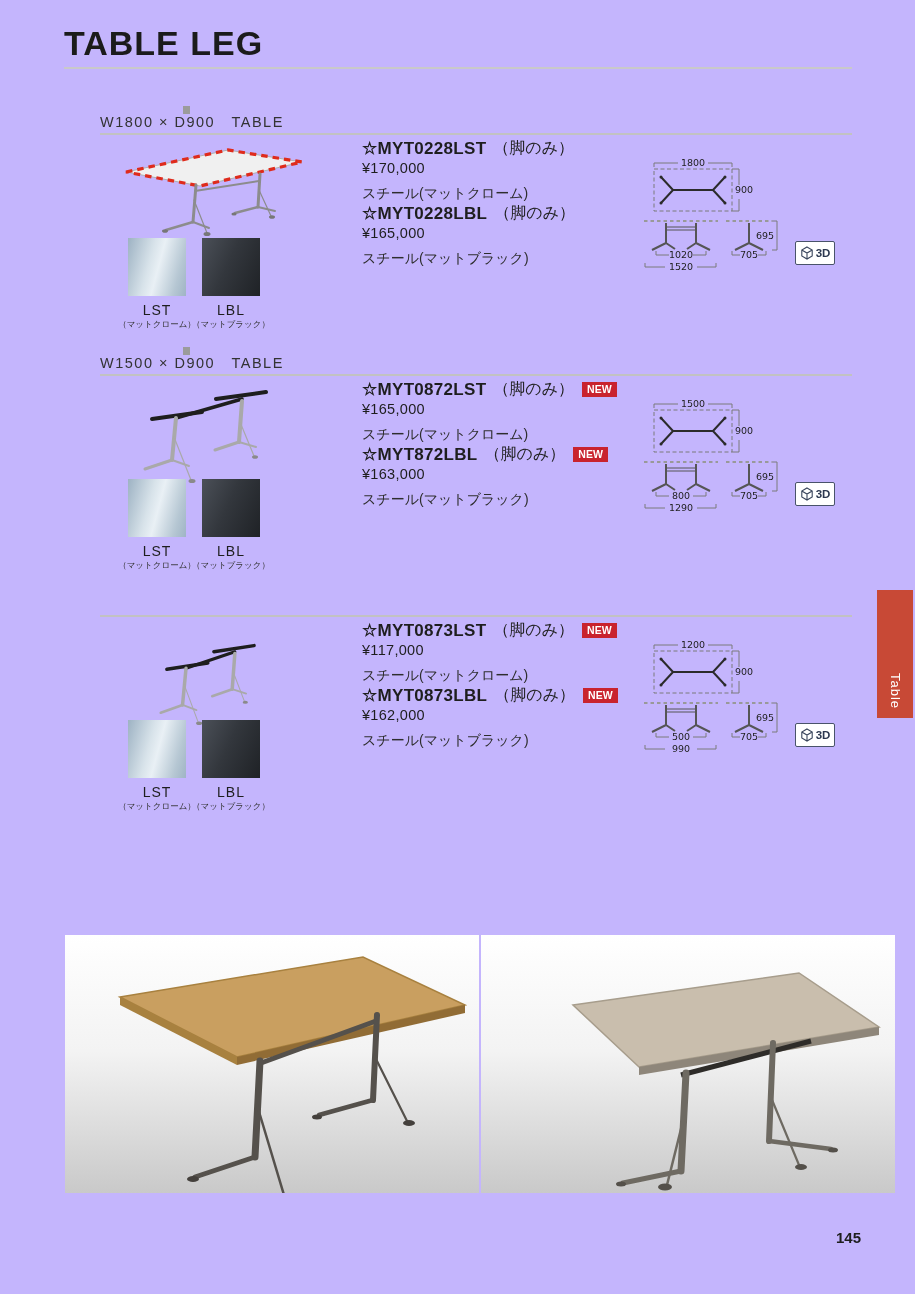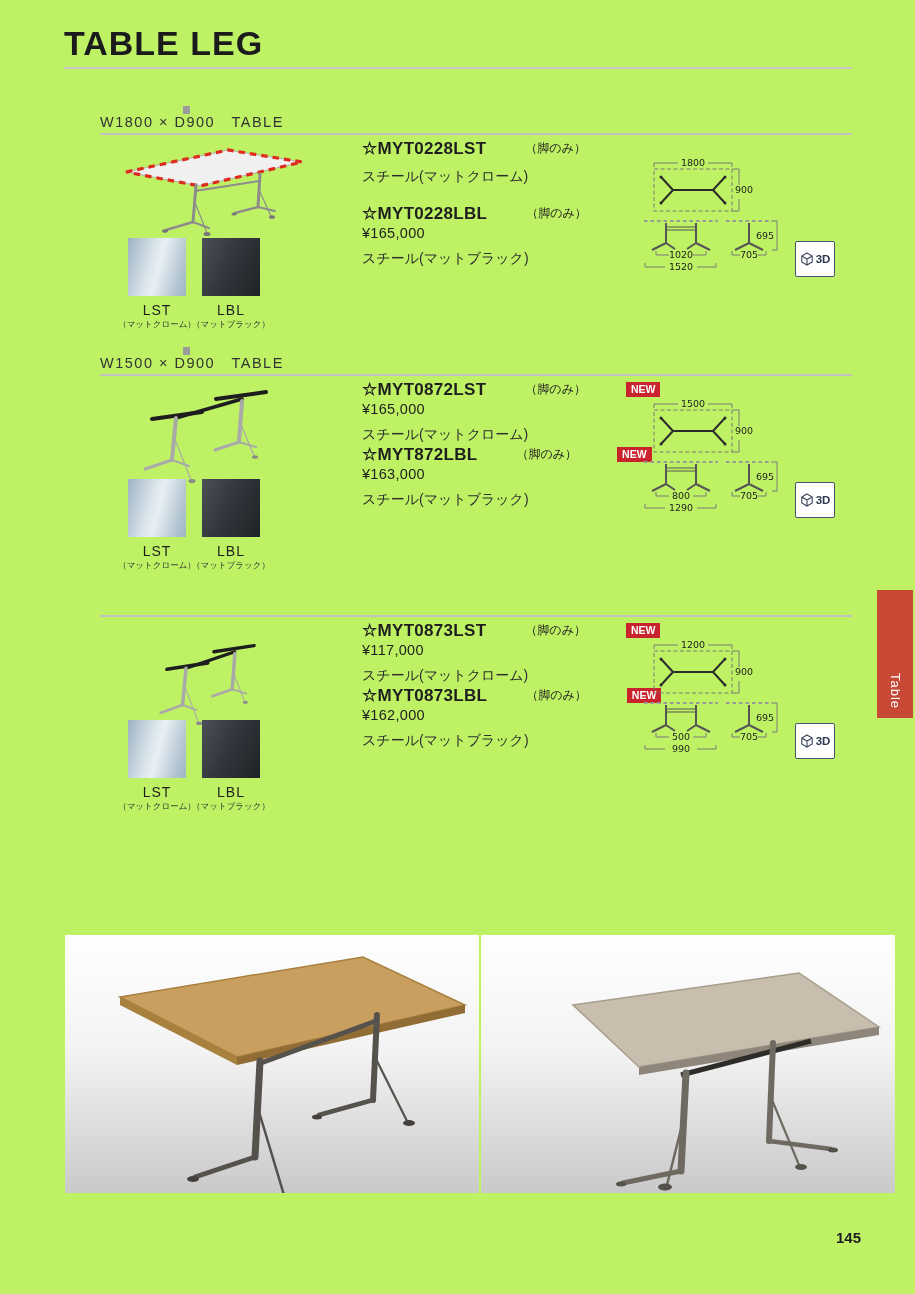--- a/index.html
+++ b/index.html
@@ -1,51 +1,51 @@
 <!DOCTYPE html>
 <html><head>
 <meta charset="utf-8">
 <style>
   html,body{margin:0;padding:0;background:#fff;}
   body{width:915px;height:1294px;position:relative;font-family:"Liberation Sans",sans-serif;overflow:hidden;}
-  .page{position:absolute;inset:0;background:#bef264;}
+  .page{position:absolute;inset:0;background:#c4b5fd;}
 
   .title{position:absolute;left:64px;top:24px;font-size:34px;font-weight:bold;color:#1b1b1b;letter-spacing:1px;}
   .title-rule{position:absolute;left:64px;top:67px;width:788px;height:2px;background:#c9c9c9;}
 
   .sec{position:absolute;left:0;width:915px;height:250px;}
   .sec1{top:106px;} .sec2{top:347px;} .sec3{top:588px;}
   .sec-head{position:absolute;left:100px;top:0;display:flex;align-items:center;height:24px;flex-direction:column;}
   .sec-bar{width:7px;height:22px;background:#9b9b9b;margin-right:10px;}
   .sec-title{font-size:14.5px;color:#333;letter-spacing:1.5px;white-space:pre;}
   .sec-rule{position:absolute;left:100px;top:27px;width:752px;height:2px;background:#c2c2c2;}
 
   .prod{position:absolute;left:362px;width:300px;}
   .p1{top:32px;} .p2{top:97px;}
-  .prod-line{display:flex;align-items:center;gap:32px;}
+  .prod-line{display:flex;align-items:center;}
   .code{font-size:17px;font-weight:bold;color:#1e1e1e;letter-spacing:0.3px;white-space:pre;}
-  .note{font-size:12px;color:#222;margin-left:7px;white-space:pre;font-family:Liberation Serif, serif;}
+  .note{font-size:16px;color:#222;margin-left:7px;white-space:pre;font-family:Liberation Serif, serif;}
   .badge-new{background:#c9232e;color:#fff;font-size:10.5px;font-weight:bold;padding:2px 5px;margin-left:8px;line-height:1;}
   .price{font-size:14.5px;color:#1e1e1e;margin-top:1px;letter-spacing:0.3px;}
   .material{font-size:14px;color:#2e2e2e;margin-top:9px;white-space:pre;}
 
   .swatch{position:absolute;top:132px;width:58px;height:58px;}
   .swx1{left:128px;} .swx2{left:202px;}
   .sw-lst{background:linear-gradient(105deg,#9db2c3 0%,#d8e3ea 38%,#e9f0f5 52%,#b6c7d3 82%,#9fb4c4 100%);}
   .sw-lbl{background:linear-gradient(115deg,#4b5058 0%,#33373d 45%,#1f2226 100%);}
   .sw-label{position:absolute;top:196px;width:80px;text-align:center;}
   .swlx1{left:117px;} .swlx2{left:191px;}
   .sw-label .l1{font-size:14px;color:#1e1e1e;letter-spacing:1px;}
   .sw-label .l2{font-size:8.5px;color:#333;margin-top:1px;white-space:pre;}
 
   .prod-img{position:absolute;}
   .diagram{position:absolute;left:640px;top:43px;}
   .diagram text{font-family:"DejaVu Sans",sans-serif;}
 
-  .icon3d{position:absolute;left:795px;top:135px;width:40px;height:36px;border:1.5px solid #49536a;border-radius:2px;background:#fff;display:flex;align-items:center;justify-content:center;gap:2px;box-sizing:border-box;}
+  .icon3d{position:absolute;left:795px;top:135px;width:40px;height:24px;border:1.5px solid #49536a;border-radius:2px;background:#fff;display:flex;align-items:center;justify-content:center;gap:2px;box-sizing:border-box;}
   .icon3d span{font-size:11.5px;font-weight:bold;color:#2c3850;}
 
   .side-tab{position:absolute;left:877px;top:590px;width:36px;height:128px;background:#c84936;display:flex;align-items:flex-end;justify-content:center;padding-bottom:9px;box-sizing:border-box;}
   .side-tab span{writing-mode:vertical-rl;color:#fff;font-size:13px;letter-spacing:1px;}
 
   .photo{position:absolute;top:935px;width:414px;height:258px;background:linear-gradient(180deg,#ffffff 0%,#f3f3f3 45%,#c9c9c9 100%);}
   .photo-left{left:65px;} .photo-right{left:481px;}
 
   .pagenum{position:absolute;left:836px;top:1229px;font-size:15px;font-weight:bold;color:#1e1e1e;}
 </style>
@@ -95,20 +95,21 @@
     <div class="sw-label swlx2">
       <div class="l1">LBL</div>
       <div class="l2">（マットブラック）</div>
     </div>
 
     <div class="prod p1">
       <div class="prod-line">
         <span class="code">☆MYT0228LST</span>
         <span class="note">（脚のみ）</span>
       </div>
+      <div class="price">¥170,000</div>
       <div class="material">スチール(マットクローム)</div>
     </div>
     <div class="prod p2">
       <div class="prod-line">
         <span class="code">☆MYT0228LBL</span>
         <span class="note">（脚のみ）</span>
       </div>
       <div class="price">¥165,000</div>
       <div class="material">スチール(マットブラック)</div>
     </div>

